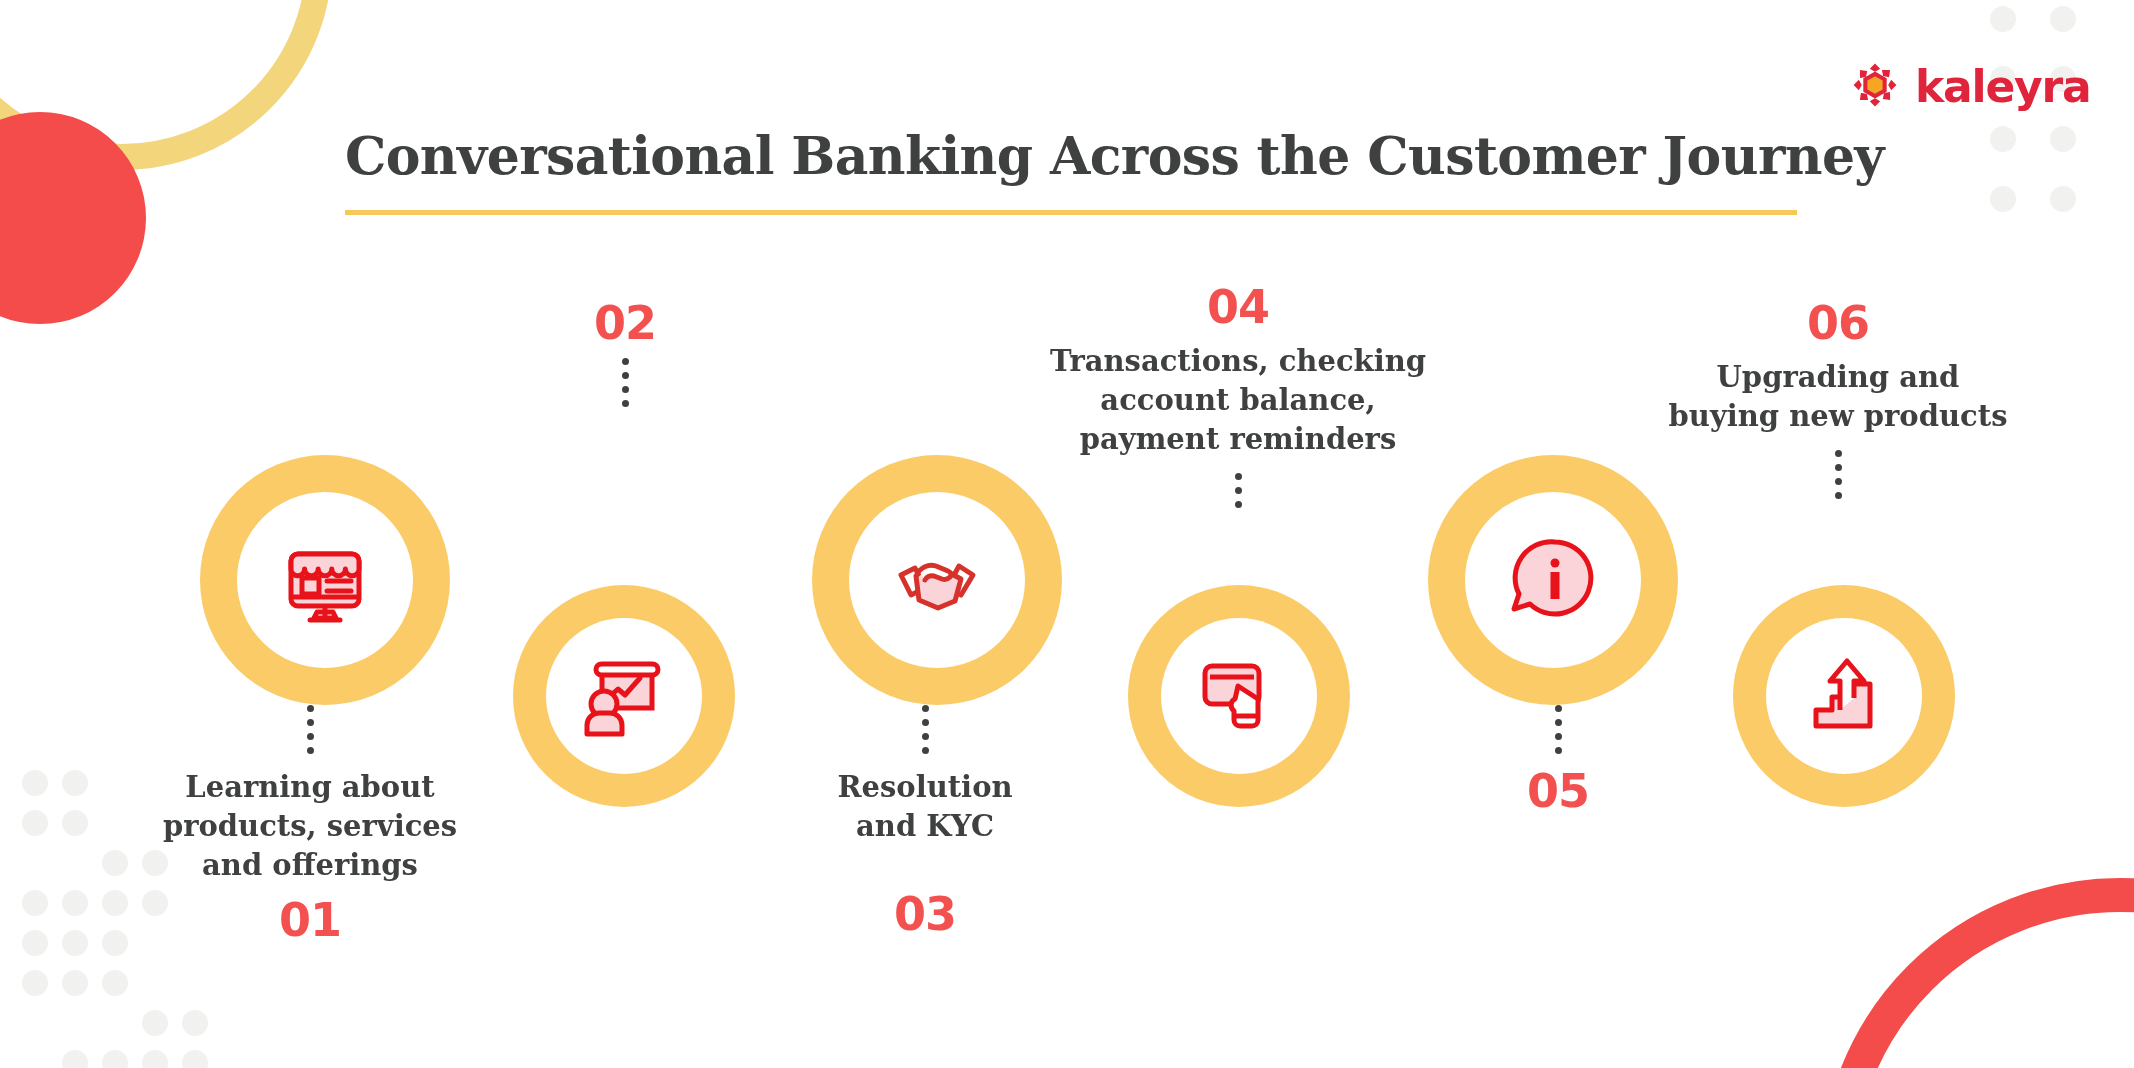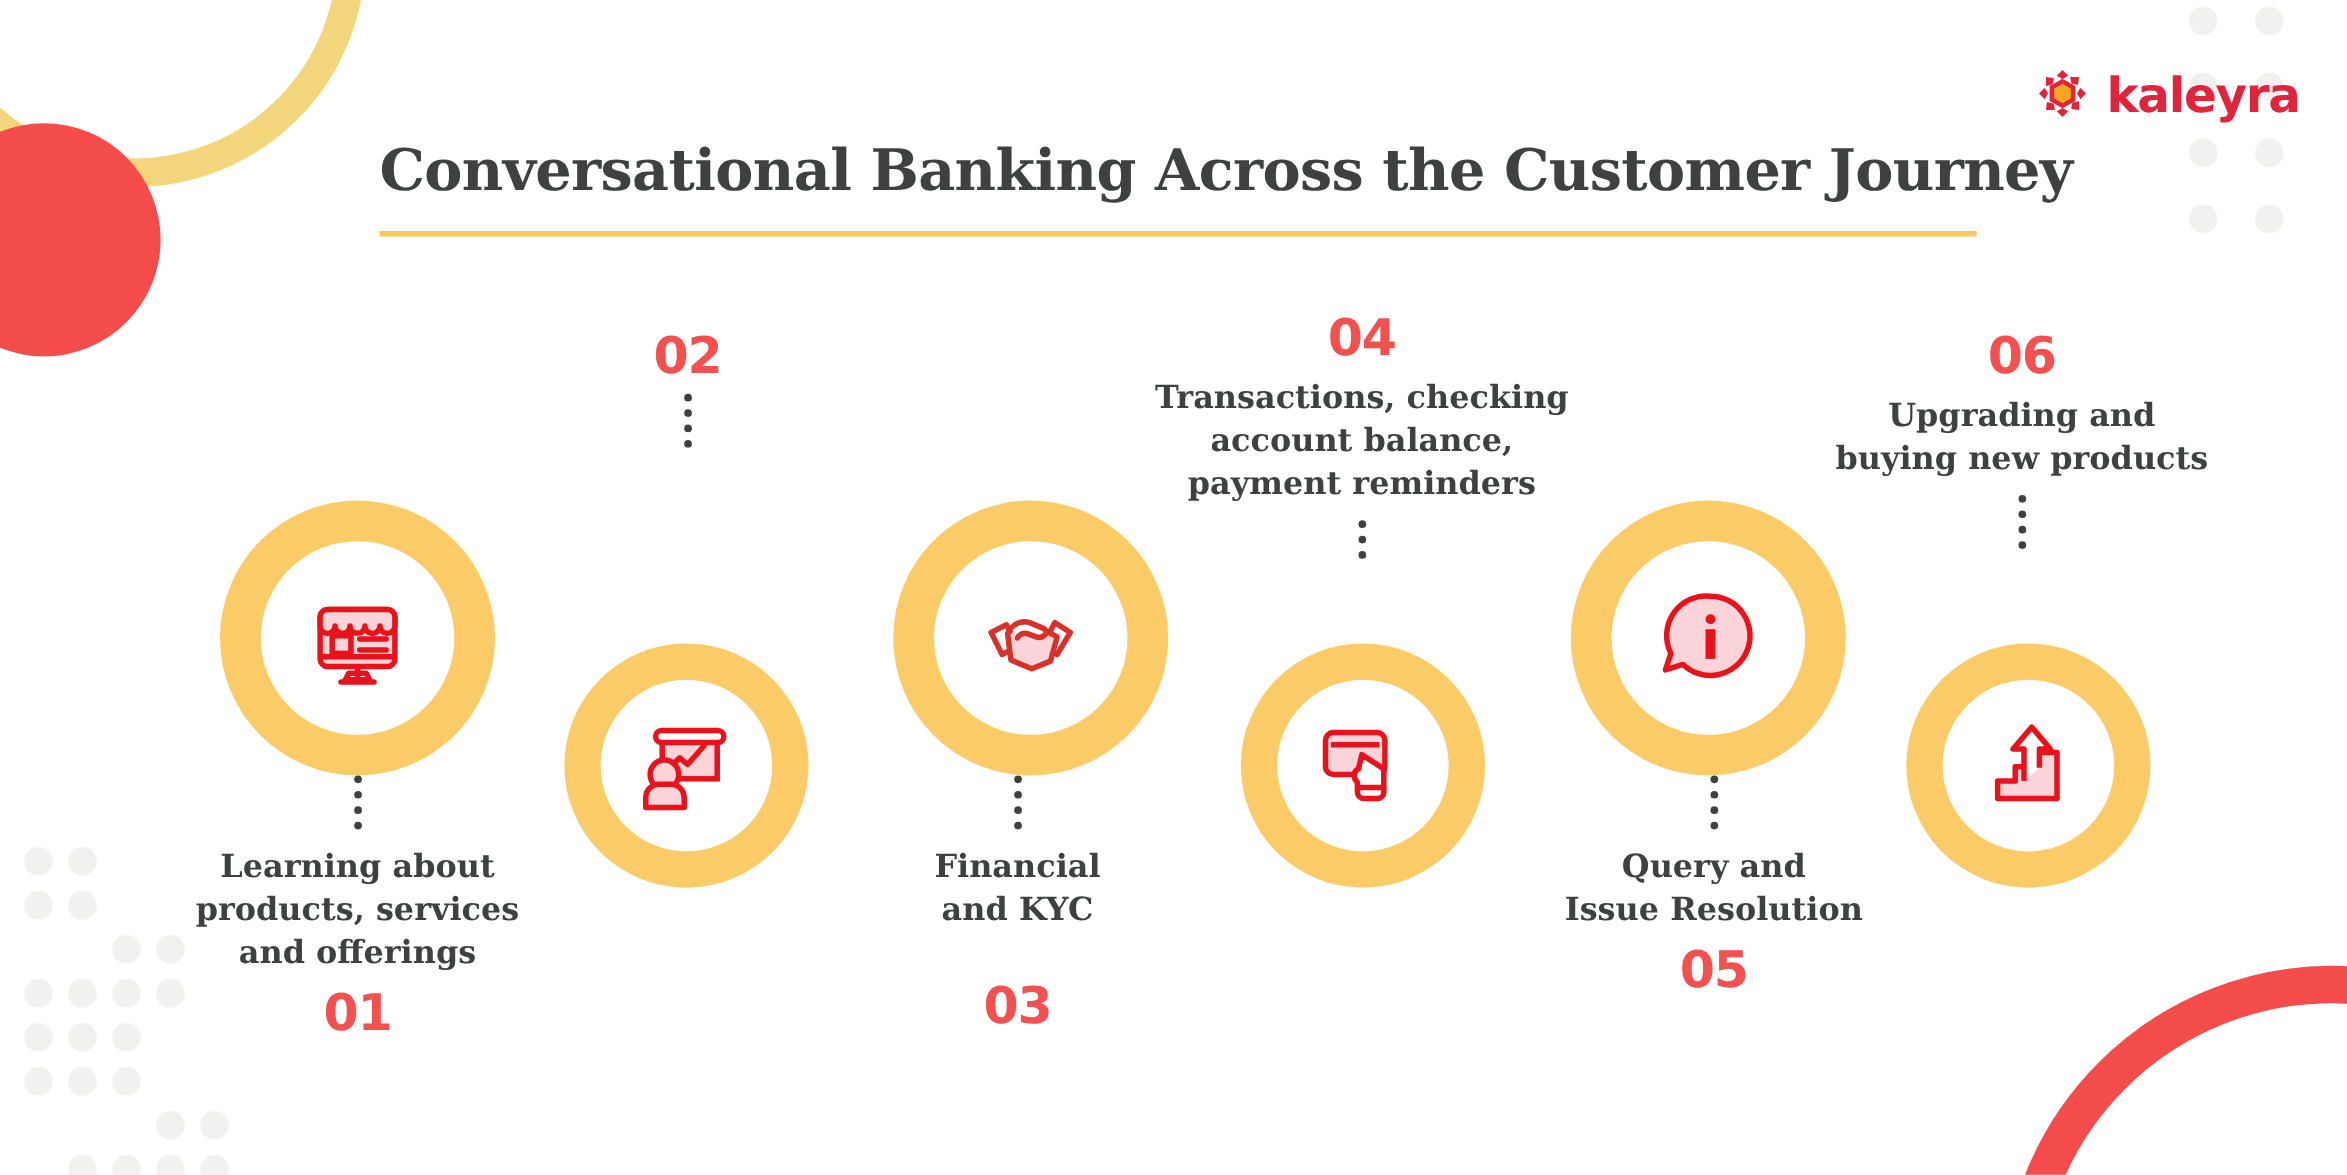--- a/index.html
+++ b/index.html
@@ -260,21 +260,21 @@
           <svg width="96" height="96" viewBox="0 0 96 96">
             <path d="M20 78 v-16 h16 v-13 h16 v-13 h22 v42 z" fill="#FAD4D8" stroke="#E8131A" stroke-width="5" stroke-linejoin="round"></path>
             <path d="M44 62 v-29 h-10 l17 -20 17 20 h-10 v17" fill="#ffffff" stroke="#E8131A" stroke-width="5" stroke-linejoin="round"></path>
           </svg>
         </span>
       </div>
     </div>
 
   </div>
 
-  <div class="step-label below" style="left:155px; top:705px; width:340px;">
+  <div class="step-label below" style="left:140px; top:705px; width:340px;">
     <div class="dots">
         <b></b>
         <b></b>
         <b></b>
         <b></b>
       </div>
     <div class="step-text">Learning about
 products, services
 and offerings</div>
     <div class="step-num">01</div>
@@ -290,21 +290,21 @@
       </div>
   </div>
 
   <div class="step-label below" style="left:755px; top:705px; width:340px;">
     <div class="dots">
         <b></b>
         <b></b>
         <b></b>
         <b></b>
       </div>
-    <div class="step-text">Financial
+    <div class="step-text">Resolution
 and KYC</div>
     <div class="step-num" style="margin-top:45px;">03</div>
   </div>
 
   <div class="step-label above" style="left:1048px; top:284px; width:380px;">
     <div class="step-num">04</div>
     <div class="step-text">Transactions, checking
 account balance,
 payment reminders</div>
     <div class="dots">
@@ -314,22 +314,20 @@
       </div>
   </div>
 
   <div class="step-label below" style="left:1388px; top:705px; width:340px;">
     <div class="dots">
         <b></b>
         <b></b>
         <b></b>
         <b></b>
       </div>
-    <div class="step-text">Query and
-Issue Resolution</div>
     <div class="step-num" style="margin-top:12px;">05</div>
   </div>
 
   <div class="step-label above" style="left:1648px; top:300px; width:380px;">
     <div class="step-num">06</div>
     <div class="step-text">Upgrading and
 buying new products</div>
     <div class="dots">
         <b></b>
         <b></b>

